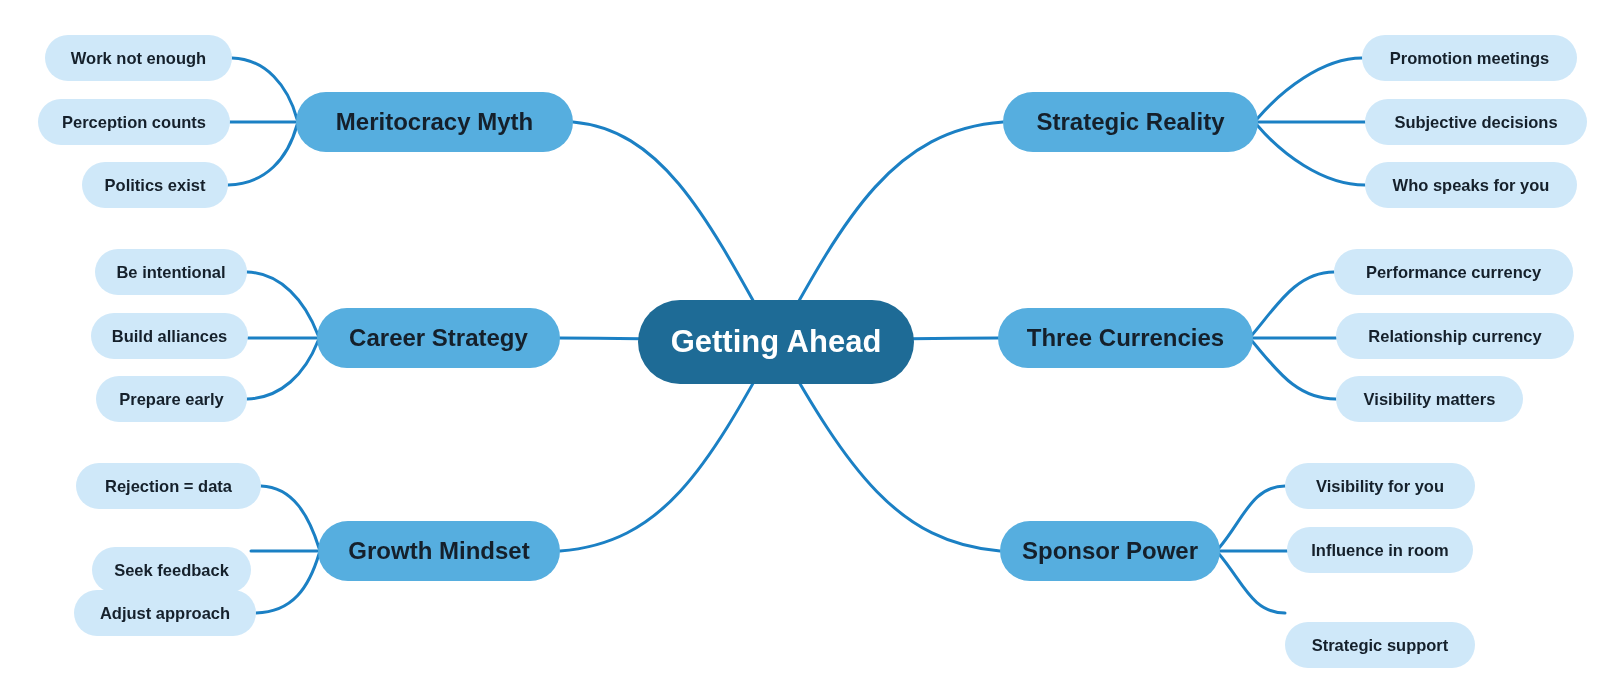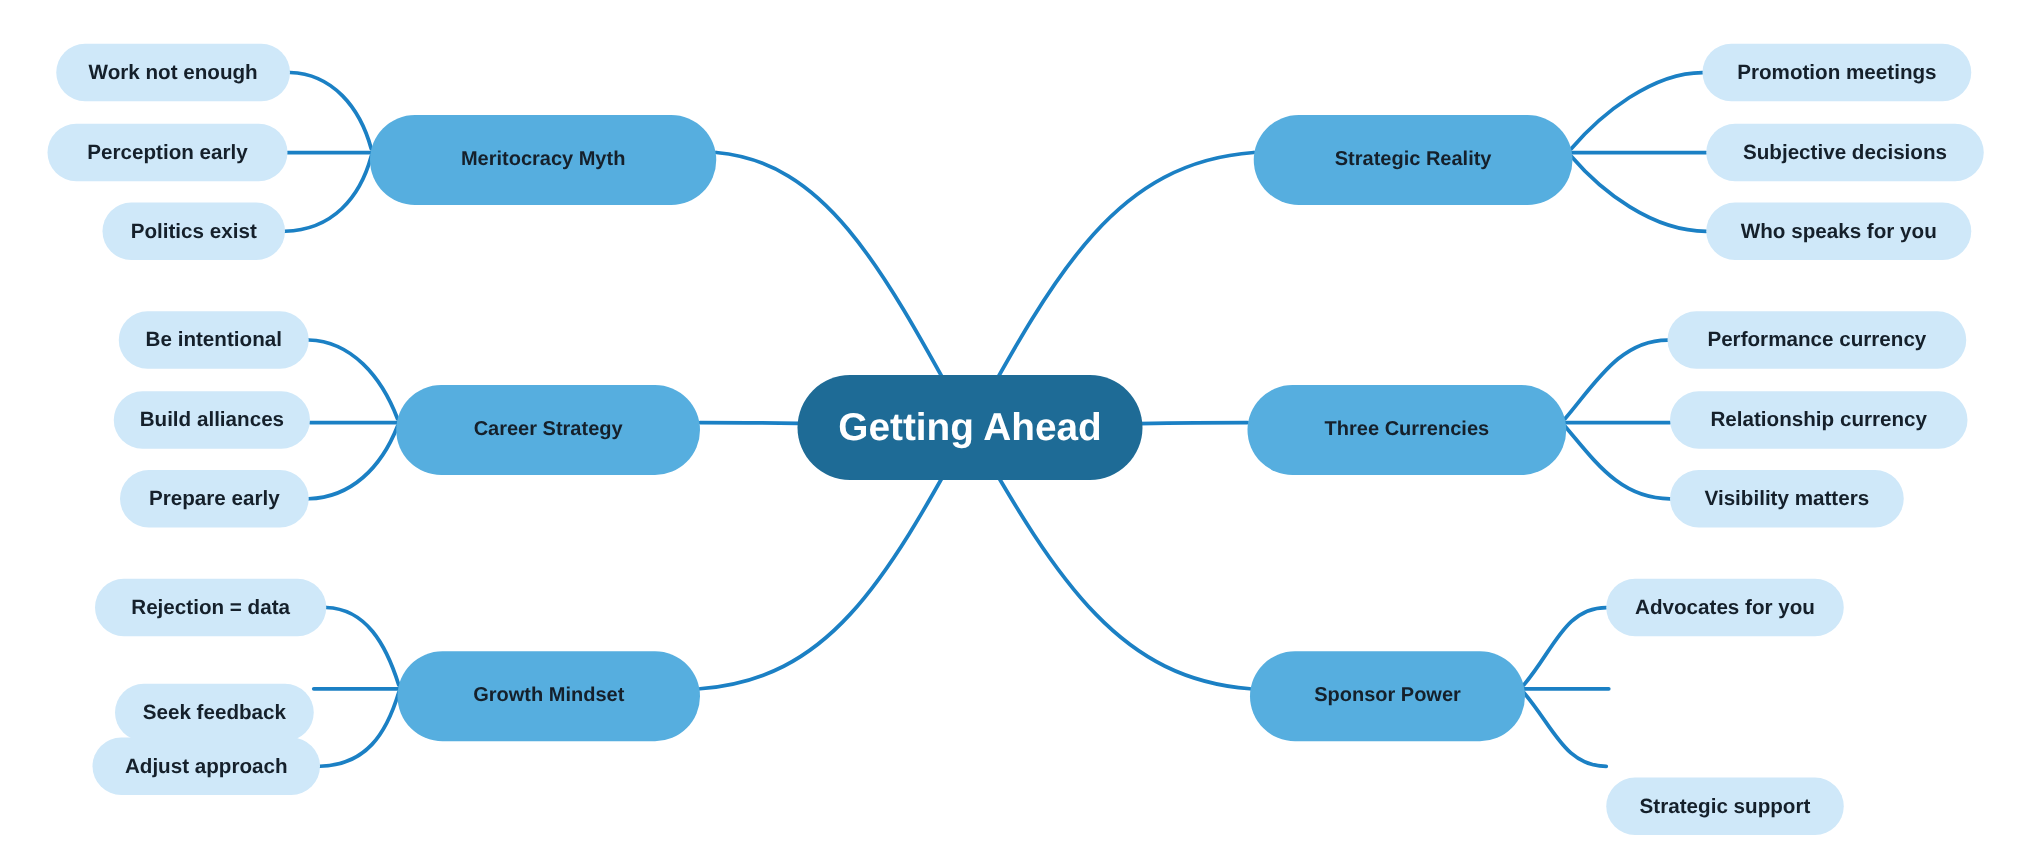--- a/index.html
+++ b/index.html
@@ -43,22 +43,22 @@
   }
   .node.root {
     background: var(--root-fill);
     color: var(--root-text);
     height: 84px;
     font-size: 31px;
     font-weight: 700;
   }
   .node.branch {
     background: var(--branch-fill);
-    height: 72px;
-    font-size: 16px;
+    height: 60px;
+    font-size: 24px;
     font-weight: 700;
   }
   .node.leaf {
     background: var(--leaf-fill);
     height: 46px;
     font-size: 16.5px;
     font-weight: 600;
   }
 </style>
 </head>
@@ -104,35 +104,36 @@
 
   <div class="node branch" style="left:296px; top:92px; width:277px;">Meritocracy Myth</div>
   <div class="node branch" style="left:317px; top:308px; width:243px;">Career Strategy</div>
   <div class="node branch" style="left:318px; top:521px; width:242px;">Growth Mindset</div>
 
   <div class="node branch" style="left:1003px; top:92px; width:255px;">Strategic Reality</div>
   <div class="node branch" style="left:998px; top:308px; width:255px;">Three Currencies</div>
   <div class="node leaf" style="left:45px; top:35px; width:187px;">Work not enough</div>
 
   <div class="node branch" style="left:1000px; top:521px; width:220px;">Sponsor Power</div>
-  <div class="node leaf" style="left:38px; top:99px; width:192px;">Perception early</div>
+  <div class="node leaf" style="left:38px; top:99px; width:192px;">Perception counts</div>
   <div class="node leaf" style="left:82px; top:162px; width:146px;">Politics exist</div>
 
   <div class="node leaf" style="left:95px; top:249px; width:152px;">Be intentional</div>
   <div class="node leaf" style="left:91px; top:313px; width:157px;">Build alliances</div>
   <div class="node leaf" style="left:96px; top:376px; width:151px;">Prepare early</div>
 
   <div class="node leaf" style="left:76px; top:463px; width:185px;">Rejection = data</div>
   <div class="node leaf" style="left:92px; top:527px; width:159px;margin-top:20px;">Seek feedback</div>
   <div class="node leaf" style="left:74px; top:590px; width:182px;">Adjust approach</div>
 
   <div class="node leaf" style="left:1362px; top:35px; width:215px;">Promotion meetings</div>
   <div class="node leaf" style="left:1365px; top:99px; width:222px;">Subjective decisions</div>
   <div class="node leaf" style="left:1365px; top:162px; width:212px;">Who speaks for you</div>
 
   <div class="node leaf" style="left:1334px; top:249px; width:239px;">Performance currency</div>
   <div class="node leaf" style="left:1336px; top:313px; width:238px;">Relationship currency</div>
   <div class="node leaf" style="left:1336px; top:376px; width:187px;">Visibility matters</div>
 
-  <div class="node leaf" style="left:1285px; top:463px; width:190px;">Advocates for you</div>
+  <div class="node leaf" style="left:1285px; top:463px; width:190px;">Visibility for you</div>
+  <div class="node leaf" style="left:1287px; top:527px; width:186px;">Influence in room</div>
   <div class="node leaf" style="left:1285px; top:590px; width:190px;margin-top:32px;">Strategic support</div>
 
 </div>
 
 </body></html>

